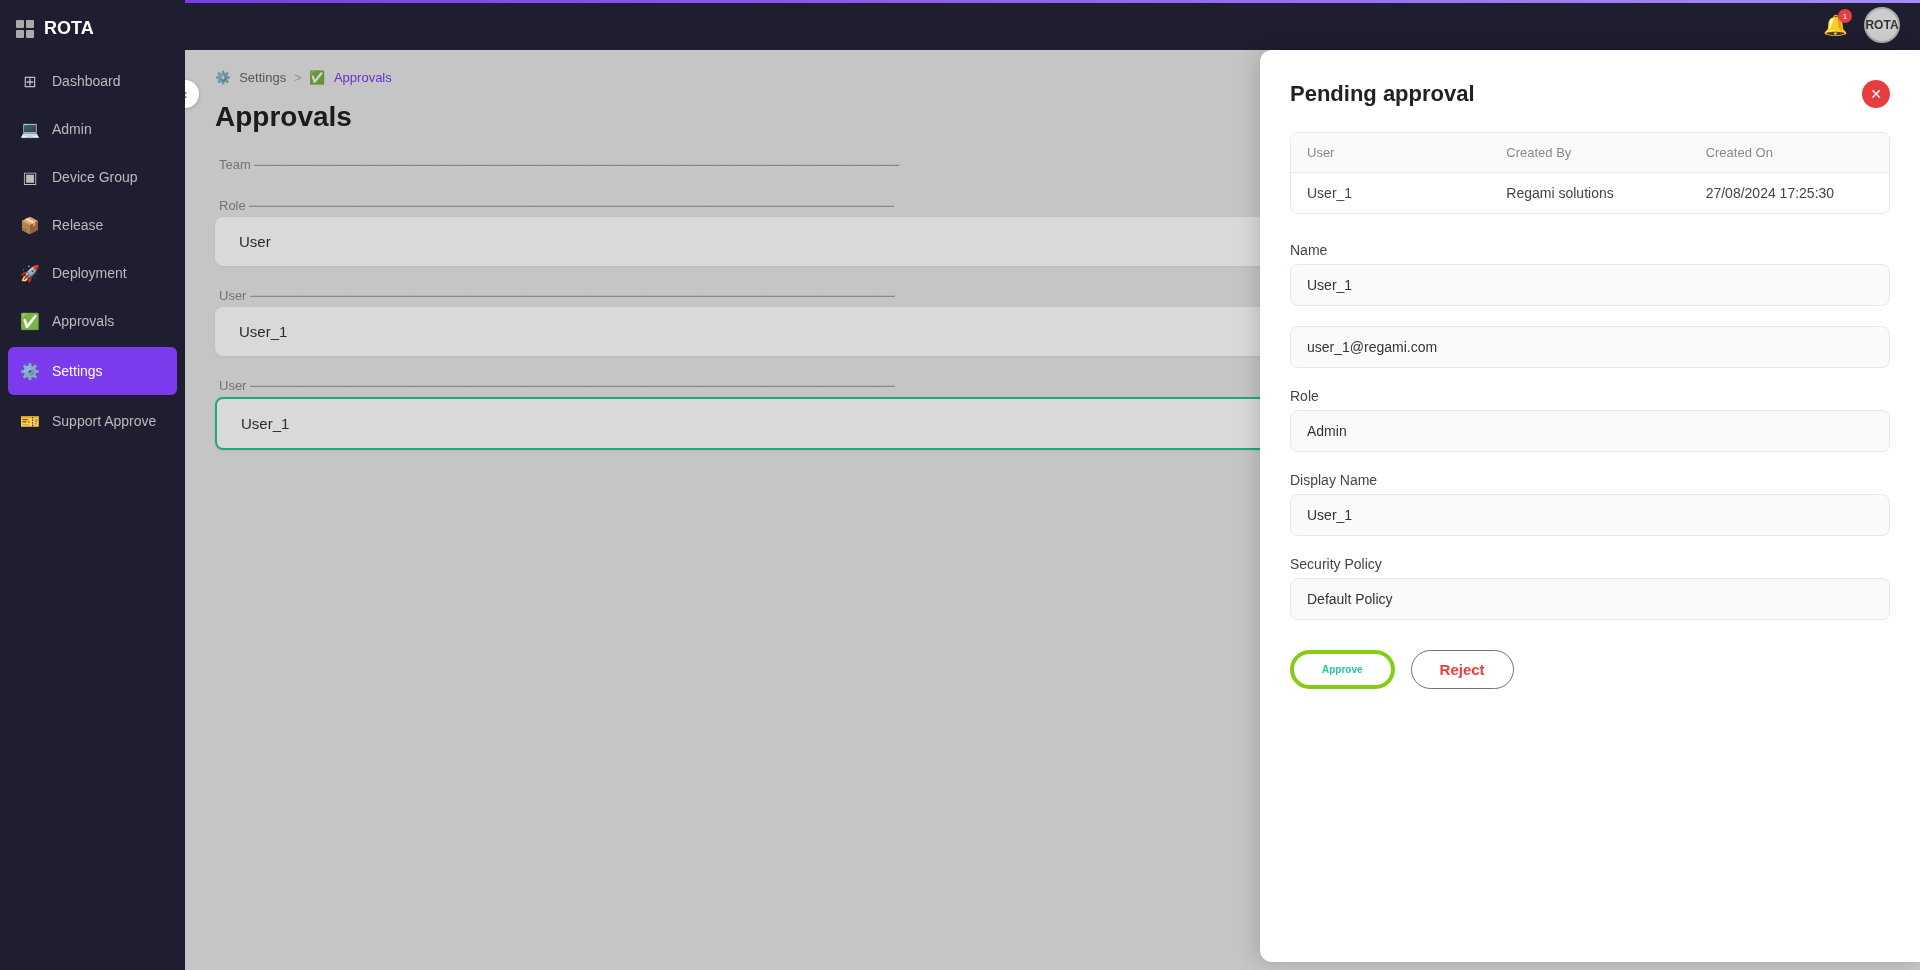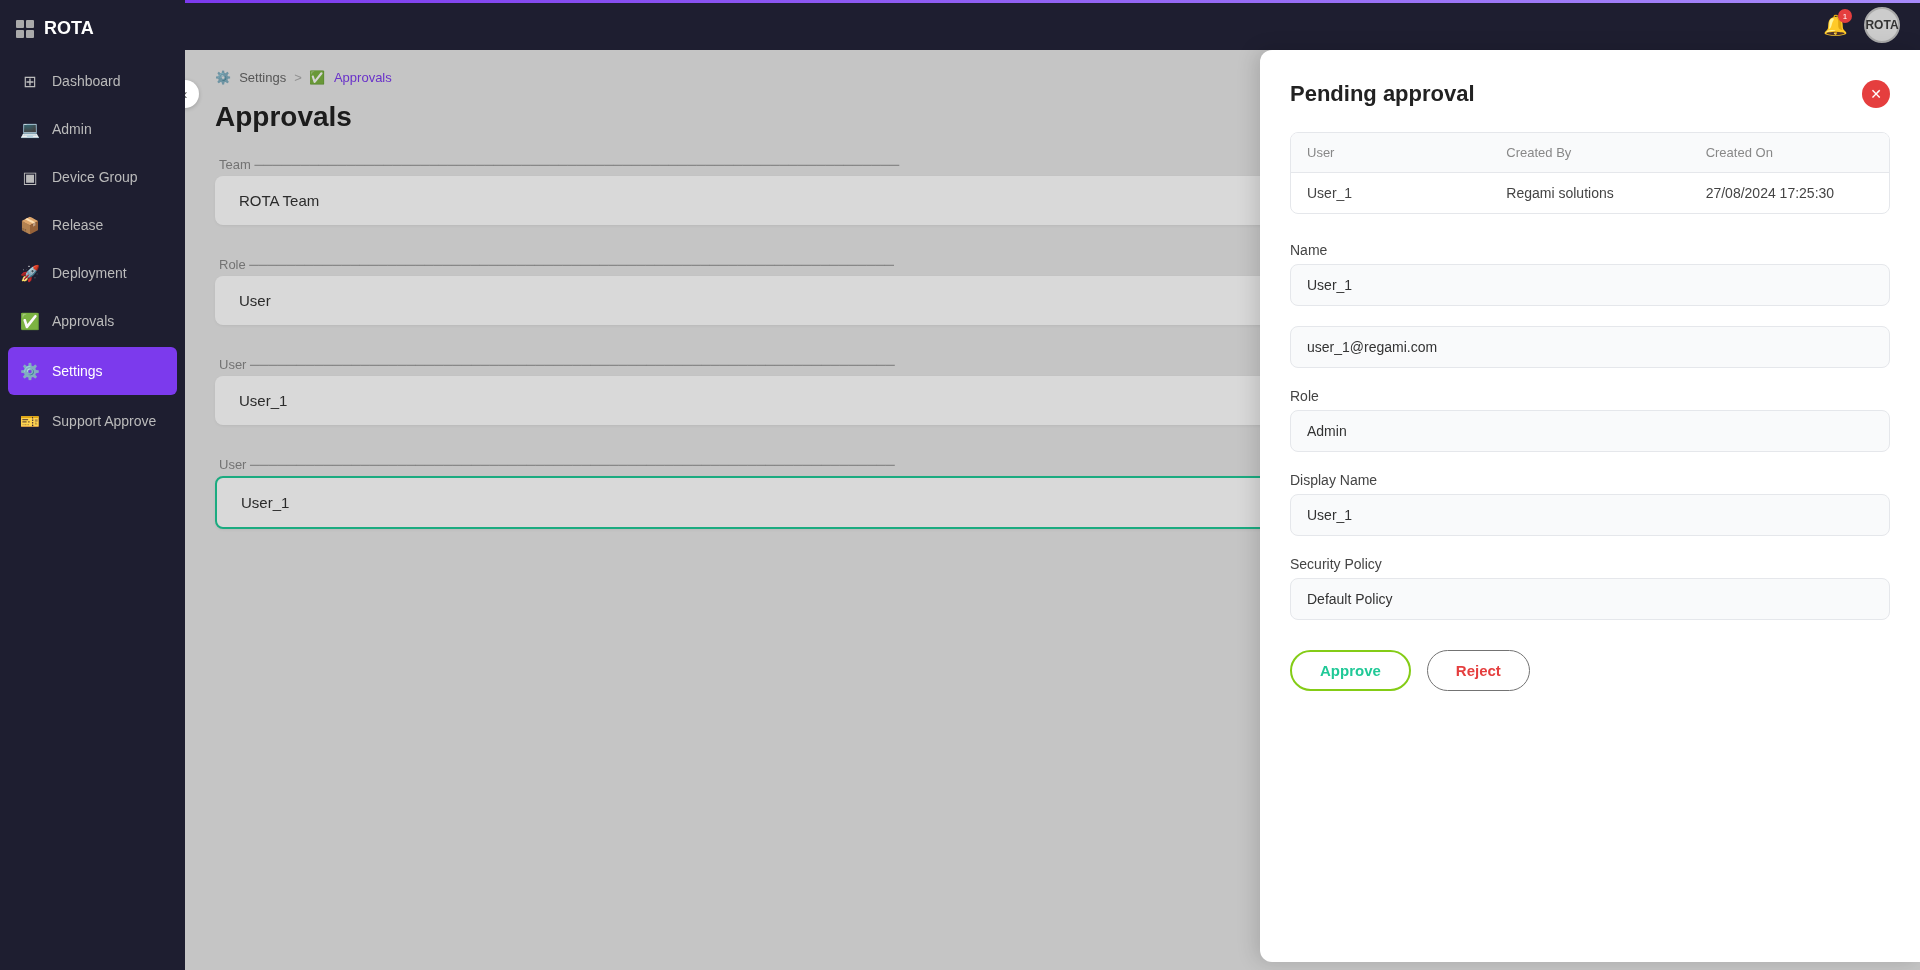--- a/index.html
+++ b/index.html
@@ -161,21 +161,21 @@
     .breadcrumb-separator { color: #aaa; }
     .breadcrumb-current { color: #7c3aed; font-weight: 500; }
 
     .page-title {
       font-size: 28px;
       font-weight: 700;
       color: #222;
       margin-bottom: 24px;
     }
 
-    .approval-list { display: flex; flex-direction: column; gap: 32px; }
+    .approval-list { display: flex; flex-direction: column; gap: 22px; }
 
     .section-group {
       background: transparent;
     }
     .section-label {
       font-size: 13px;
       color: #888;
       font-weight: 500;
       margin-bottom: 4px;
       margin-left: 4px;
@@ -289,24 +289,24 @@
     }
 
     .panel-actions {
       display: flex;
       gap: 16px;
       margin-top: 30px;
     }
     .btn-approve {
       padding: 10px 28px;
       border-radius: 24px;
-      border: 2px solid #84cc16;
+      border: 4px solid #84cc16;
       background: transparent;
       color: #20c997;
-      font-size: 15px;
+      font-size: 10px;
       font-weight: 600;
       cursor: pointer;
     }
     .btn-reject {
       padding: 10px 28px;
       border-radius: 24px;
       border: 1px solid #737373;
       background: transparent;
       color: #e53e3e;
       font-size: 15px;
@@ -394,27 +394,20 @@
         <span>✅</span>
         <span class="breadcrumb-current">Approvals</span>
       </div>
 
       <h1 class="page-title">Approvals</h1>
 
       <div class="approval-list">
 
         <div class="section-group">
           <div class="section-label">Team ──────────────────────────────────────────────────────────────────────</div>
-          <div class="approval-card">
-            <span class="card-name">ROTA Team</span>
-            <span class="card-created">
-              <span style="color:#bbb;">Created By: </span>
-              <strong>Regami solutions</strong>
-            </span>
-          </div>
         </div>
 
         <div class="section-group">
           <div class="section-label">Role ──────────────────────────────────────────────────────────────────────</div>
           <div class="approval-card">
             <span class="card-name">User</span>
             <span class="card-created">
               <span style="color:#bbb;">Created By: </span>
               <strong>Regami solutions</strong>
             </span>

